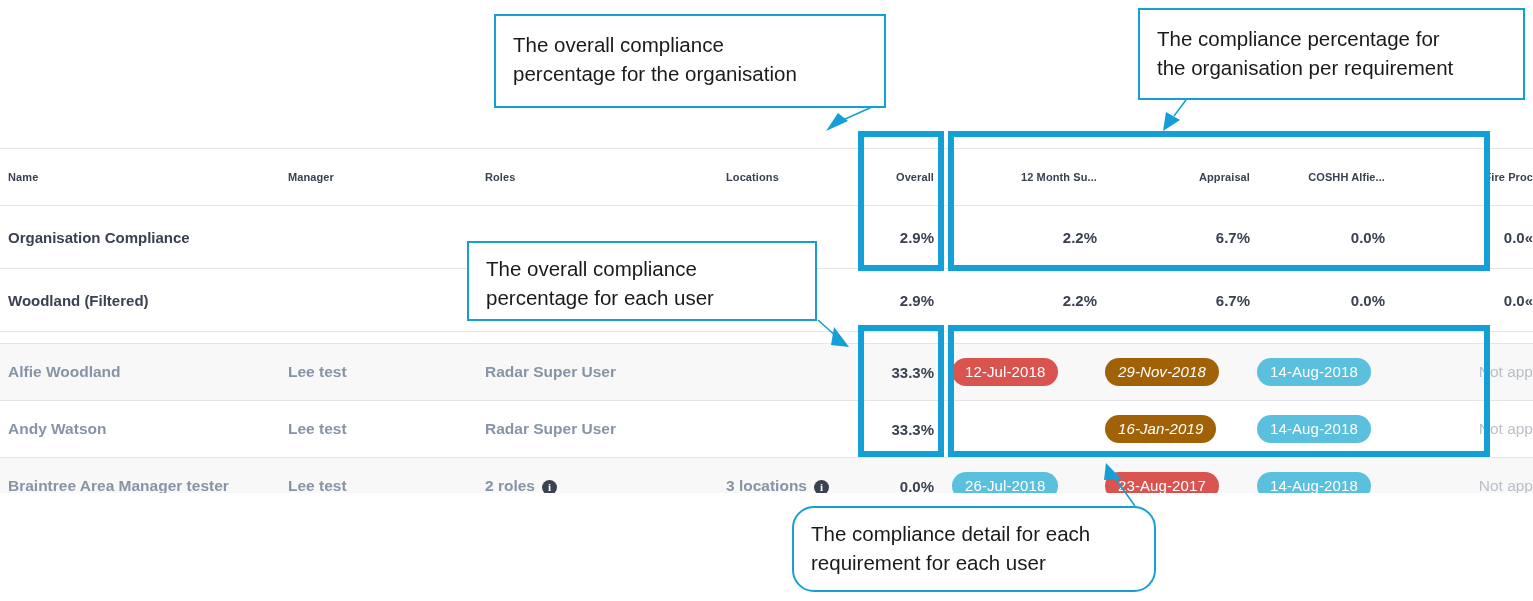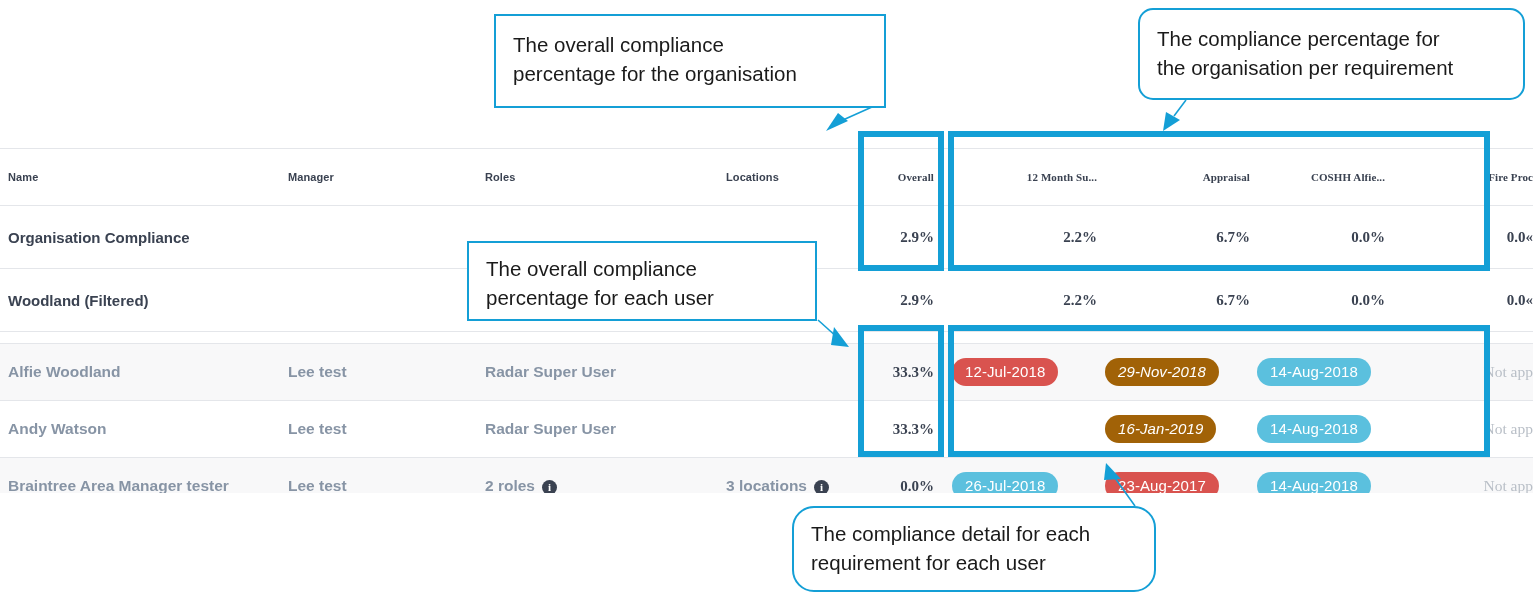--- a/index.html
+++ b/index.html
@@ -41,21 +41,21 @@
 
   .cell {
     position: absolute;
     top: 0;
     height: 100%;
     display: flex;
     align-items: center;
     box-sizing: border-box;
     white-space: nowrap;
   }
-  .cell.num { justify-content: flex-end; font-family: Liberation Serif, serif; }
+  .cell.num { justify-content: flex-end; }
 
   
   .c-name     { left: 8px;    width: 272px; }
   .c-manager  { left: 288px;  width: 190px; }
   .c-roles    { left: 485px;  width: 232px; }
   .c-loc      { left: 726px;  width: 128px; }
   .c-overall  { left: 862px;  width: 72px;  }
   .c-r0       { left: 952px;  width: 145px; }
   .c-r1       { left: 1105px; width: 145px; }
   .c-r2       { left: 1257px; width: 128px; }
@@ -131,21 +131,21 @@
     position: absolute;
     border: 2px solid #149fd6;
     background: #ffffff;
     box-sizing: border-box;
     padding: 14px 16px 14px 17px;
     font-size: 20.5px;
     line-height: 1.42;
     color: #1a1a1a;
   }
   #callout-org-overall { left: 494px;  top: 14px;  width: 392px; height: 94px; }
-  #callout-org-req     { left: 1138px; top: 8px;   width: 387px; height: 92px; border-radius: 15px; }
+  #callout-org-req     { left: 1138px; top: 8px;   width: 387px; height: 92px; }
   #callout-user-overall{ left: 467px;  top: 241px; width: 350px; height: 80px; padding-top: 11px; }
   #callout-detail      { left: 792px;  top: 506px; width: 364px; height: 86px; padding-top: 11px; border-radius: 22px; }
 
   .callout .line { display: block; }
 
   svg.leader {
     position: absolute;
     left: 0; top: 0;
     width: 1533px; height: 601px;
     pointer-events: none;

